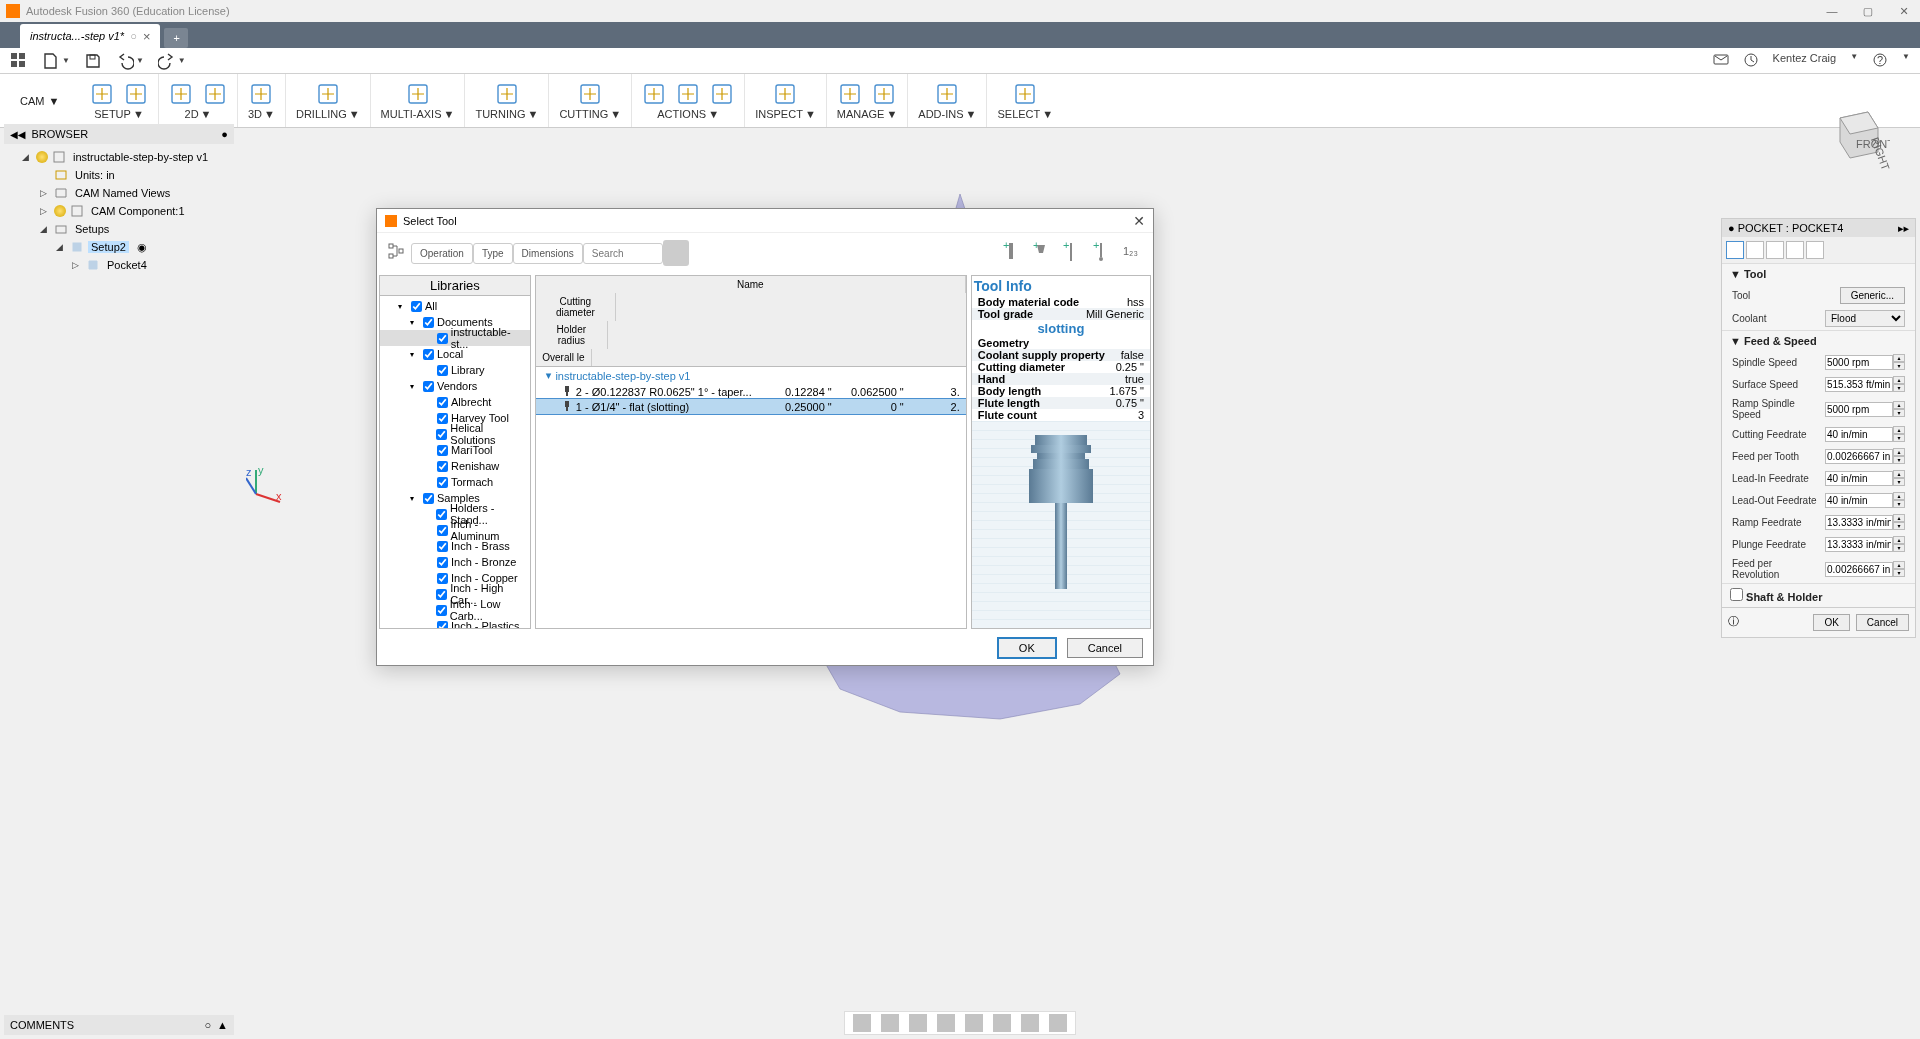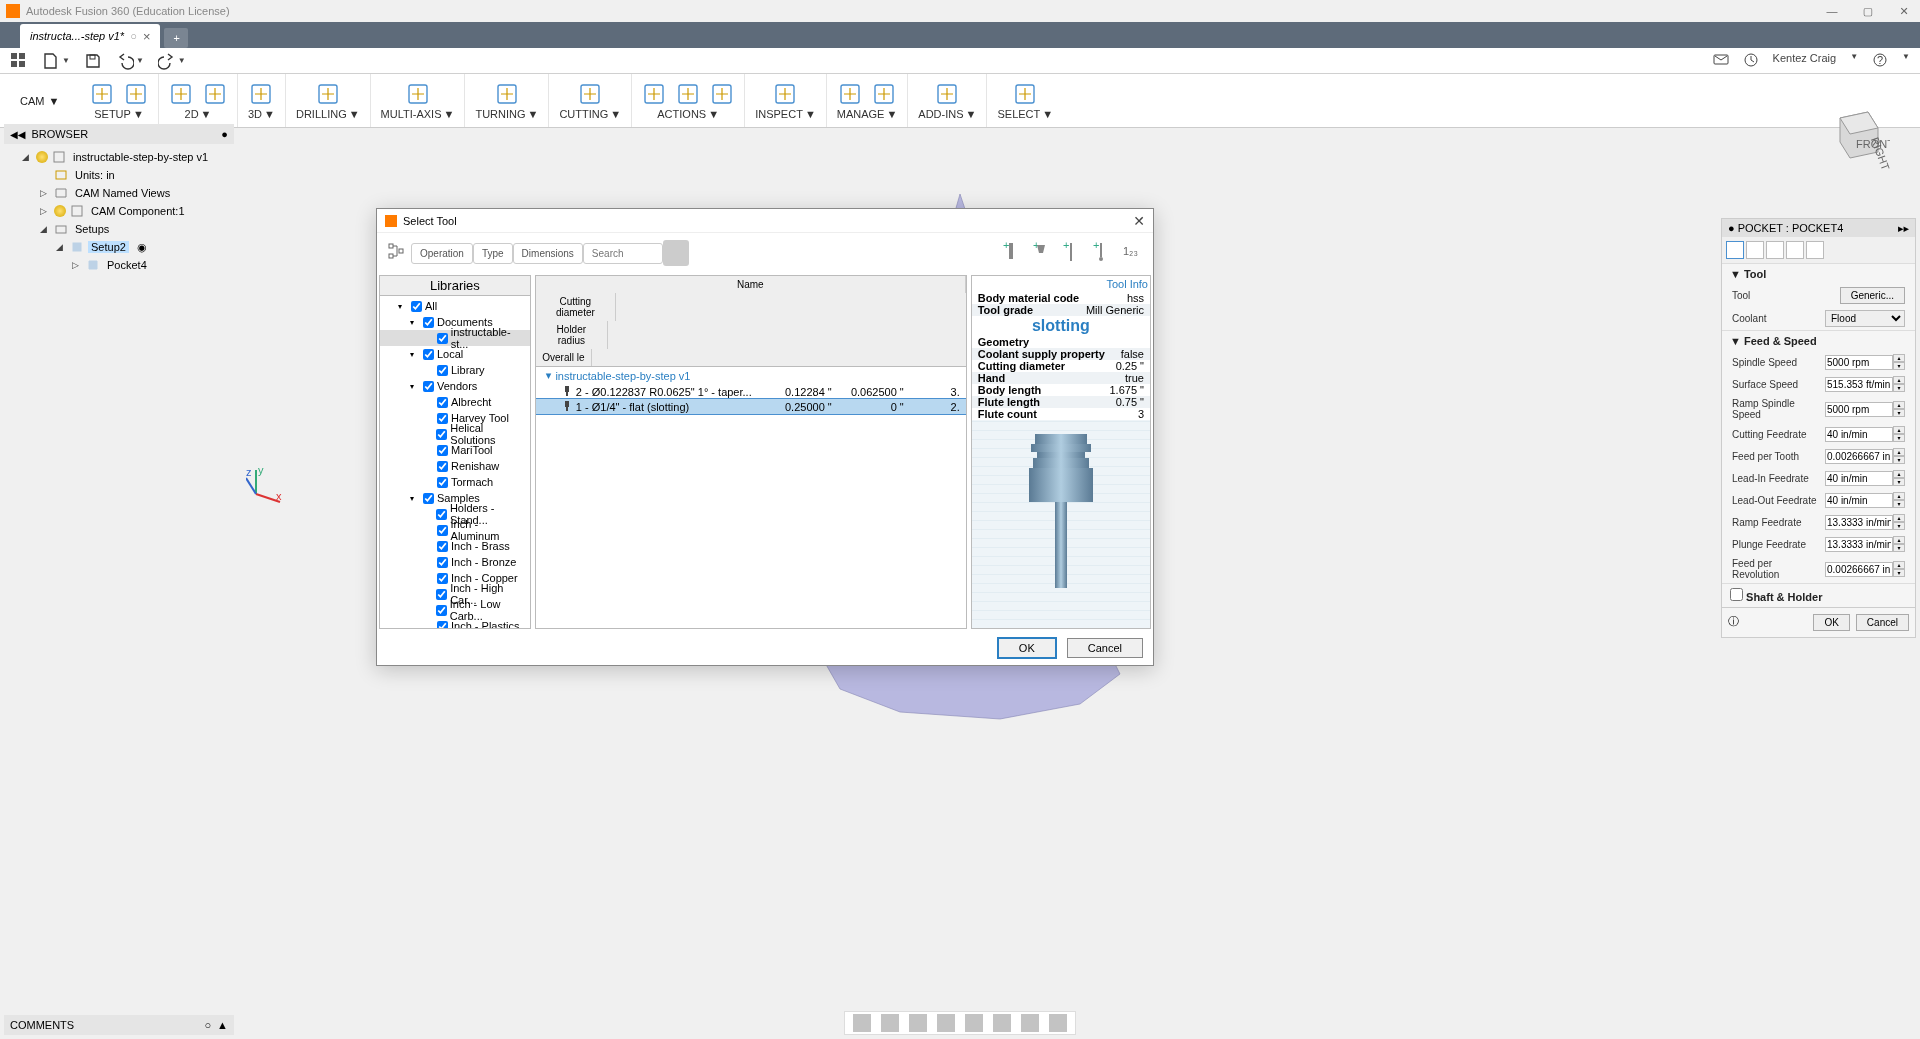--- a/index.html
+++ b/index.html
@@ -103,25 +103,25 @@
 .dialog .libsel { background:#ddd; }
 .dialog .toolpanel { flex:1; border:1px solid #bbb; margin:2px; display:flex; flex-direction:column; }
 .dialog .thead { display:flex; background:#eee; border-bottom:1px solid #bbb;flex-direction:column; }
 .dialog .thead .tcol { padding:3px 6px; font-size:10px; text-align:center; border-right:1px solid #ccc; }
 .dialog .tbody { flex:1; overflow:auto; }
 .dialog .tgroup { color:#2a7fc2; font-size:10px; padding:2px 10px; display:flex; align-items:center; gap:4px; }
 .dialog .trow { display:flex; font-size:10px; padding:0 0; height:15px; align-items:center; }
 .dialog .trow.rsel { background:#b8d8f0; outline:1px solid #4a90d0; }
 .dialog .trow .tc { padding:0 6px; overflow:hidden; white-space:nowrap; }
 .dialog .info { width:190px; border:1px solid #bbb; margin:2px; display:flex; flex-direction:column; overflow:hidden; }
-.dialog .info .infohead { text-align:right; color:#2a7fc2; font-weight:normal; padding:2px; font-size:11px; }
+.dialog .info .infohead { text-align:left; color:#2a7fc2; font-weight:bold; padding:2px; font-size:14px; }
 .dialog .info .irow { display:flex; font-size:10px; padding:0px 6px; }
 .dialog .info .ik { flex:1; font-weight:bold; }
 .dialog .info .iv { text-align:right; }
-.dialog .info .isec { color:#2a7fc2; text-align:center; font-weight:bold; font-size:16px; padding:1px; }
+.dialog .info .isec { color:#2a7fc2; text-align:center; font-weight:bold; font-size:13px; padding:1px; }
 .dialog .info .alt { background:#eef2f5; }
 .dialog .toolimg { flex:1; background:repeating-linear-gradient(0deg,#eef4f8 0,#eef4f8 8px,#e2ecf2 8px,#e2ecf2 9px),repeating-linear-gradient(90deg,#eef4f8 0,#eef4f8 8px,#e2ecf2 8px,#e2ecf2 9px); display:flex; align-items:flex-start; justify-content:center; padding-top:8px; }
 .dialog .dfoot { height:34px; display:flex; align-items:center; justify-content:flex-end; gap:10px; padding:0 10px; }
 .dialog .dbtn { border:1px solid #888; padding:3px 20px; font-size:11px; background:#f0f0f0; }
 .dialog .dbtn.primary { border:2px solid #2a7fc2; }
 
 
 .canvas { position:absolute; top:124px; left:0; right:0; bottom:24px; z-index:-1; }
 .mesh { position:absolute; top:40px; left:50%; transform:translateX(-50%); width:520px; height:560px; }
 

